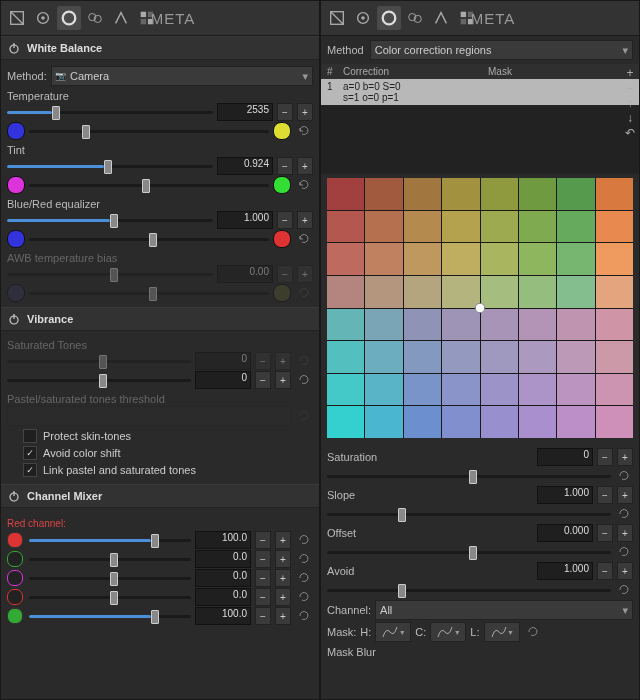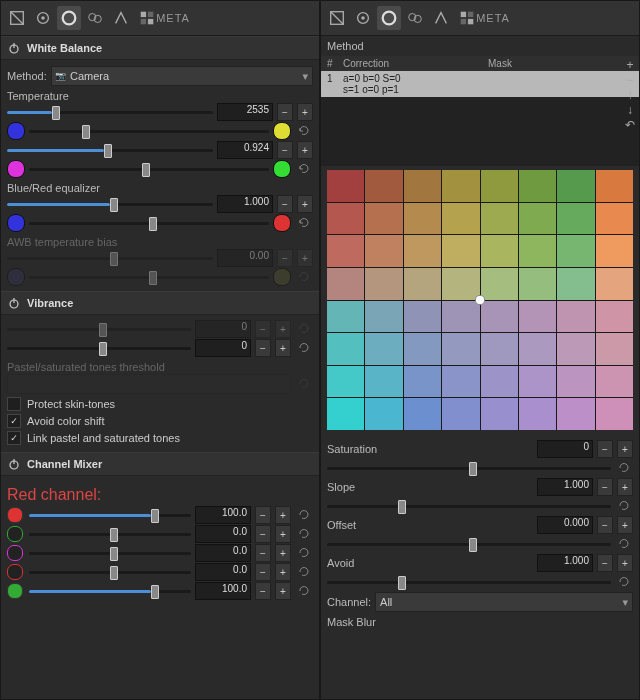--- a/index.html
+++ b/index.html
@@ -2,21 +2,21 @@
 <html><head>
 <meta charset="utf-8">
 <style>
 html,body{margin:0;padding:0;background:#1a1a1a;font-family:Arial,sans-serif;font-size:11px;color:#ccc;overflow:hidden}
 .app{display:flex;width:640px;height:700px}
 .panel{width:319px;background:#2a2a2a;border:1px solid #181818}
 .toolbar{height:30px;background:#333;display:flex;align-items:center;padding:2px 4px;gap:2px;border-bottom:1px solid #1a1a1a}
 .tb-btn{width:24px;height:24px;display:flex;align-items:center;justify-content:center;cursor:pointer;border-radius:2px}
 .tb-btn.active{background:#4a4a4a}
 .tb-btn svg{width:18px;height:18px}
-.meta{font-size:11px;letter-spacing:1px;color:#999;padding:0 4px}
+.meta{font-size:15px;letter-spacing:1px;color:#999;padding:0 4px}
 .content{height:calc(100% - 32px);overflow-y:auto;overflow-x:hidden}
 .content::-webkit-scrollbar{width:8px}
 .content::-webkit-scrollbar-track{background:#222}
 .content::-webkit-scrollbar-thumb{background:#555}
 .section-hd{display:flex;align-items:center;padding:4px 6px;background:#323232;border-top:1px solid #3a3a3a;border-bottom:1px solid #222;cursor:pointer}
 .power{width:14px;height:14px;margin-right:6px;display:flex;align-items:center;justify-content:center}
 .power svg{width:12px;height:12px}
 .section-title{font-weight:bold;color:#ddd}
 .section-body{padding:4px 6px}
 .row{display:flex;align-items:center;margin:2px 0;gap:4px}
@@ -29,23 +29,23 @@
 .reset{width:18px;height:16px;display:flex;align-items:center;justify-content:center;cursor:pointer}
 .reset svg{width:12px;height:12px;fill:#888}
 .slider-row{display:flex;align-items:center;margin:1px 0;gap:4px}
 .slider{flex:1;height:14px;position:relative;display:flex;align-items:center}
 .slider-track{height:3px;flex:1;background:#1a1a1a;border-radius:2px;position:relative}
 .slider-fill{height:100%;background:#4a8fd8;position:absolute;left:0;border-radius:2px}
 .slider-thumb{width:6px;height:12px;background:#888;border:1px solid #ccc;position:absolute;top:-5px;border-radius:1px}
 .swatch{width:16px;height:16px;border-radius:8px;border:1px solid #111}
 .label-line{color:#bbb;margin:4px 0 0 0}
 .label-line.dim{color:#666}
-.checkbox-row{display:flex;align-items:center;margin:3px 0;gap:6px}
+.checkbox-row{display:flex;align-items:center;margin:3px 16px;gap:6px}
 .cb{width:12px;height:12px;background:#1f1f1f;border:1px solid #444;display:flex;align-items:center;justify-content:center;font-size:9px;color:#ddd}
-.ch-label{margin:6px 0 2px 0;font-size:16px}
+.ch-label{margin:6px 0 2px 0;font-size:10px}
 .ch-red{color:#d44}
 .ch-green{color:#5b5}
 .ch-indicator{width:14px;height:14px;border-radius:7px;border:1px solid #333;margin-right:2px}
 .method-row{padding:4px 6px;display:flex;align-items:center;gap:6px}
 .list-hd{display:flex;padding:2px 6px;background:#2f2f2f;font-size:10px;color:#aaa}
 .list-hd span{flex:1}
 .list-hd .num{flex:0 0 16px}
 .list-row{display:flex;padding:2px 6px;background:#b8b8b8;color:#222;font-size:10px}
 .list-row .num{flex:0 0 16px}
 .side-btns{position:absolute;right:2px;display:flex;flex-direction:column;gap:1px}
@@ -150,20 +150,21 @@
             </div>
           <div class="swatch" style="background:#dd3"></div>
           <div class="reset">
               <svg viewBox="0 0 12 12">
                 <path d="M2 6 A4 4 0 1 1 4 9" fill="none" stroke="#888"></path>
                 <path d="M2 3 L2 6 L5 6" fill="none" stroke="#888"></path>
               </svg>
             </div>
         </div>
 
+        <div class="label-line">Tint</div>
         <div class="slider-row">
           <div class="slider">
               <div class="slider-track">
                 <div class="slider-fill" style="width:47%"></div>
                 <div class="slider-thumb" style="left:47%"></div>
               </div>
             </div>
           <div class="val-box">0.924</div>
           <div class="pm">−</div>
             <div class="pm">+</div>
@@ -242,20 +243,21 @@
       <div class="section-hd">
         <span class="power">
             <svg viewBox="0 0 12 12">
               <circle cx="6" cy="7" r="4" fill="none" stroke="#ccc" stroke-width="1.2"></circle>
               <line x1="6" y1="1" x2="6" y2="6" stroke="#ccc" stroke-width="1.2"></line>
             </svg>
           </span>
         <span class="section-title">Vibrance</span>
       </div>
       <div class="section-body">
+        <div class="label-line dim">Saturated Tones</div>
         <div class="slider-row" style="opacity:.45">
           <div class="slider">
               <div class="slider-track">
                 <div class="slider-thumb" style="left:50%"></div>
               </div>
             </div>
           <div class="val-box">0</div>
           <div class="pm">−</div>
             <div class="pm">+</div>
           <div class="reset">
@@ -448,20 +450,23 @@
             <rect x="5" y="4" width="1" height="12" fill="#aaa"></rect>
             <rect x="8" y="4" width="2" height="12" fill="#aaa"></rect>
             <rect x="12" y="4" width="1" height="12" fill="#aaa"></rect>
           </svg>
           <span class="meta">META</span>
         </div>
     </div>
     <div class="content">
       <div class="method-row">
         <span class="row-label">Method</span>
+        <div class="dropdown">
+            <span>Color correction regions</span>
+          </div>
       </div>
       <div class="list-wrap">
         <div class="list-hd">
           <span class="num">#</span>
           <span>Correction</span>
           <span>Mask</span>
         </div>
         <div class="list-row">
           <span class="num">1</span>
           <span style="white-space:pre-line">a=0 b=0 S=0
@@ -621,17 +626,43 @@
             </div>
           </div>
 
         <div class="row">
             <span class="row-label">Channel:</span>
             <div class="dropdown">
               <span>All</span>
             </div>
           </div>
 
+        <div class="row">
+          <span class="row-label">Mask:</span>
+          <span class="row-label">H:</span>
+            <div class="mask-dd">
+              <svg class="mask-curve" viewBox="0 0 16 14">
+                <path d="M1 12 Q4 2 8 7 T15 2" fill="none" stroke="#aaa"></path>
+              </svg>
+            </div>
+          <span class="row-label">C:</span>
+            <div class="mask-dd">
+              <svg class="mask-curve" viewBox="0 0 16 14">
+                <path d="M1 12 Q4 2 8 7 T15 2" fill="none" stroke="#aaa"></path>
+              </svg>
+            </div>
+          <span class="row-label">L:</span>
+            <div class="mask-dd">
+              <svg class="mask-curve" viewBox="0 0 16 14">
+                <path d="M1 12 Q4 2 8 7 T15 2" fill="none" stroke="#aaa"></path>
+              </svg>
+            </div>
+          <div class="reset">
+              <svg viewBox="0 0 12 12">
+                <path d="M2 6 A4 4 0 1 1 4 9" fill="none" stroke="#888"></path>
+              </svg>
+            </div>
+        </div>
         <div class="label-line">Mask Blur</div>
       </div>
     </div>
   </div>
 </div>
 
 </body></html>

